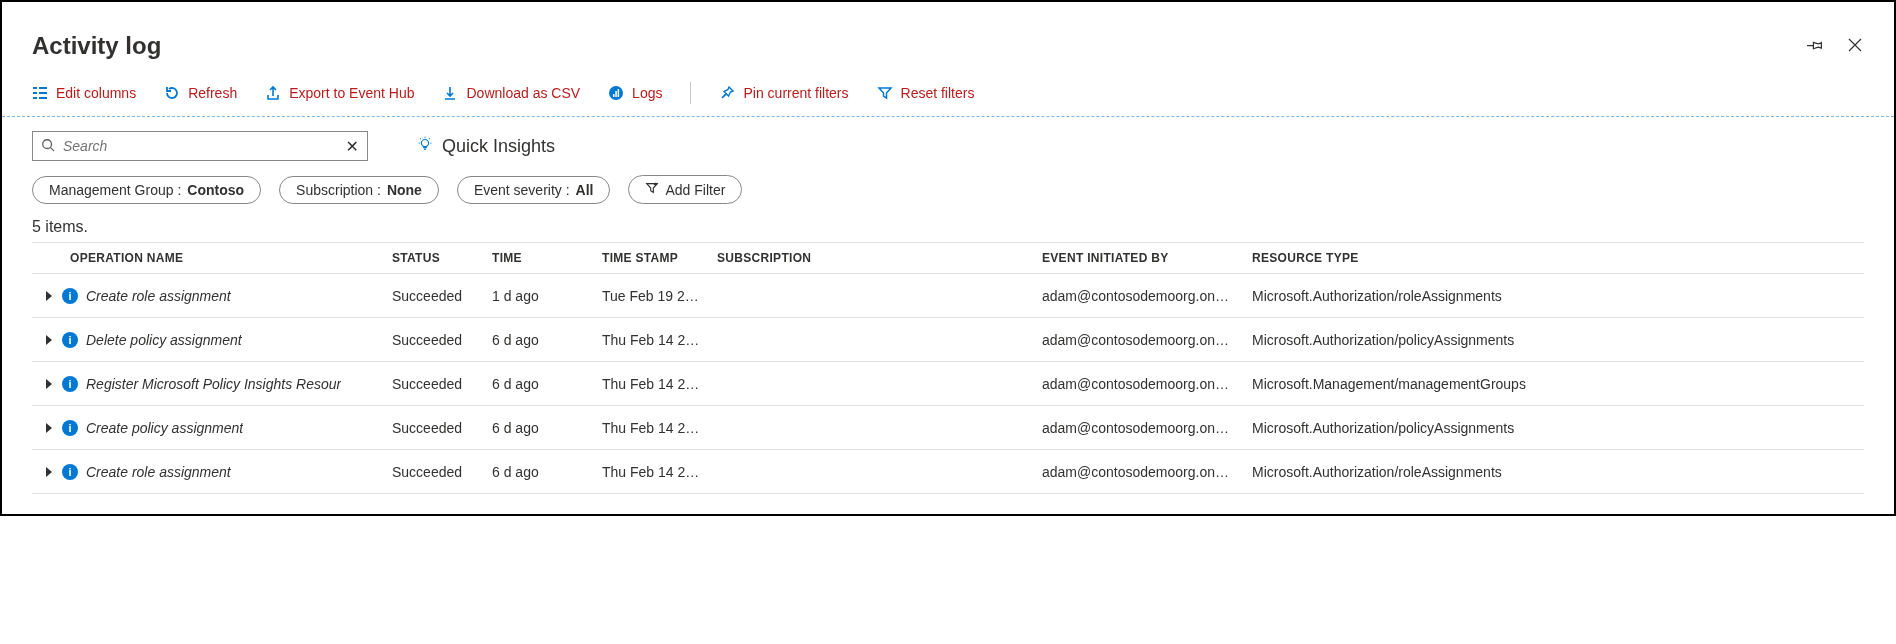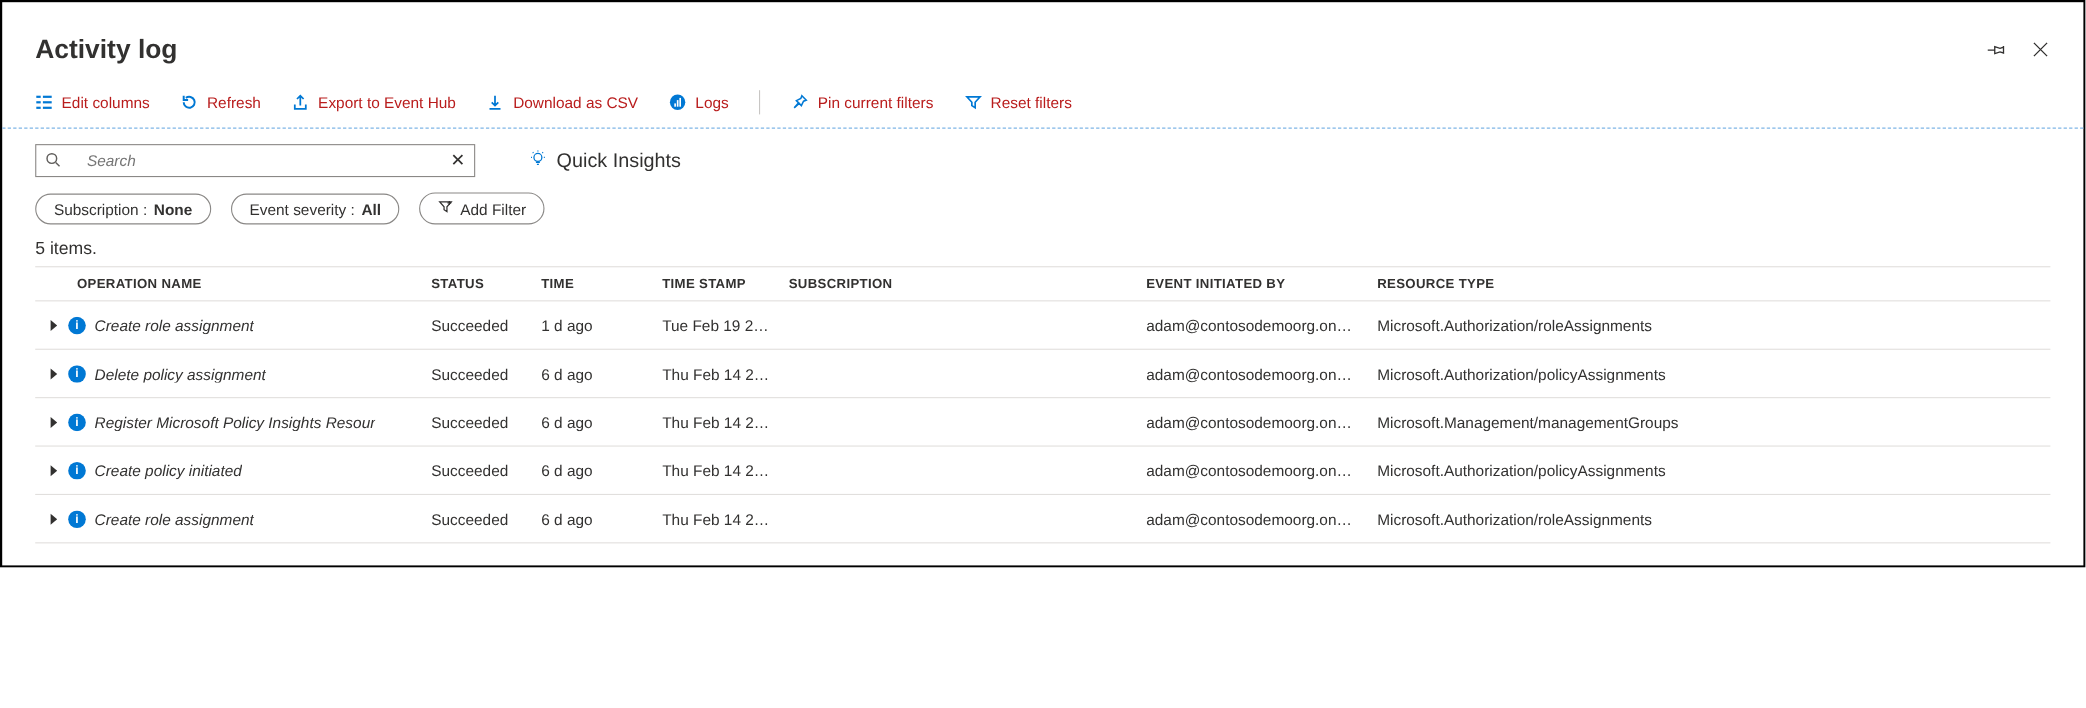--- a/index.html
+++ b/index.html
@@ -55,24 +55,24 @@
   .searchrow {
     display: flex;
     align-items: center;
     gap: 48px;
     padding: 14px 30px 10px 30px;
   }
   .searchbox {
     display: flex;
     align-items: center;
     border: 1px solid #8a8886;
-    width: 400px;
+    width: 336px;
     height: 30px;
     padding: 0 8px;
-    gap: 24px;
+    gap: 8px;
   }
   .searchbox input {
     border: none;
     outline: none;
     flex: 1;
     font-size: 14px;
     font-style: italic;
     color: #605e5c;
     background: transparent;
   }
@@ -280,20 +280,24 @@
         <svg width="18" height="18" viewBox="0 0 20 20" fill="none" stroke="#0078d4" stroke-width="1.3">
             <circle cx="10" cy="9" r="4"></circle>
             <path d="M8 14h4M9 16h2M10 2v1M4 9H3M17 9h-1M5.5 4.5l-.7-.7M15.2 3.8l-.7.7"></path>
           </svg>
       </span>
       <span>Quick Insights</span>
     </span>
   </div>
 
   <div class="filterrow">
+    <span class="pill">
+      <span>Management Group : </span>
+      <span class="val">Contoso</span>
+    </span>
     <span class="pill">
       <span>Subscription : </span>
       <span class="val">None</span>
     </span>
     <span class="pill">
       <span>Event severity : </span>
       <span class="val">All</span>
     </span>
     <span class="pill">
       <span>
@@ -355,21 +359,21 @@
           <div class="cell">6 d ago</div>
           <div class="cell">Thu Feb 14 2…</div>
           <div class="cell"></div>
           <div class="cell">adam@contosodemoorg.on…</div>
           <div class="cell">Microsoft.Management/managementGroups</div>
         </div>
         <div class="grow">
           <div class="opcell">
             <span class="caret"></span>
             <span class="info-ic">i</span>
-            <span class="opname cell">Create policy initiated</span>
+            <span class="opname cell">Create policy assignment</span>
           </div>
           <div class="cell">Succeeded</div>
           <div class="cell">6 d ago</div>
           <div class="cell">Thu Feb 14 2…</div>
           <div class="cell"></div>
           <div class="cell">adam@contosodemoorg.on…</div>
           <div class="cell">Microsoft.Authorization/policyAssignments</div>
         </div>
         <div class="grow">
           <div class="opcell">

